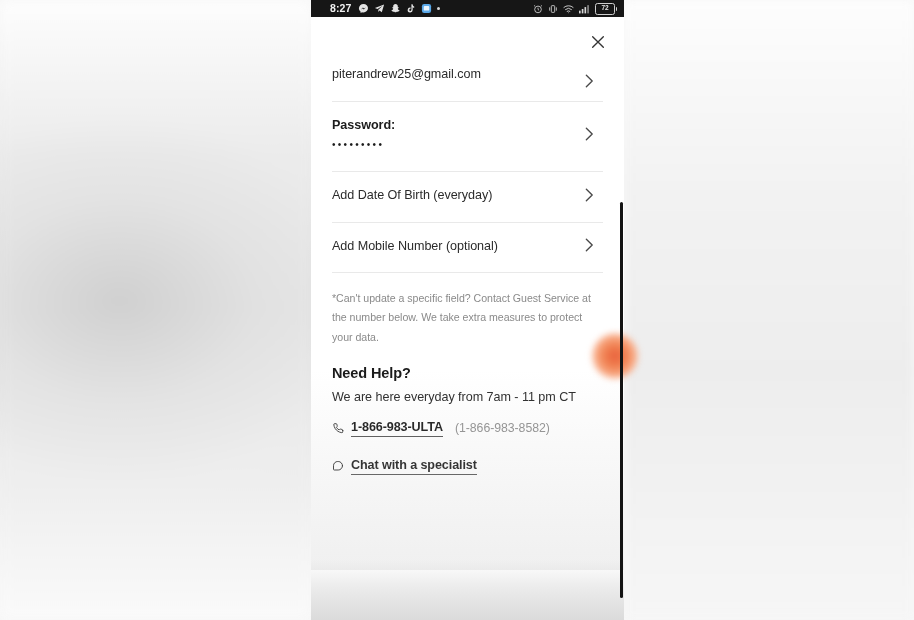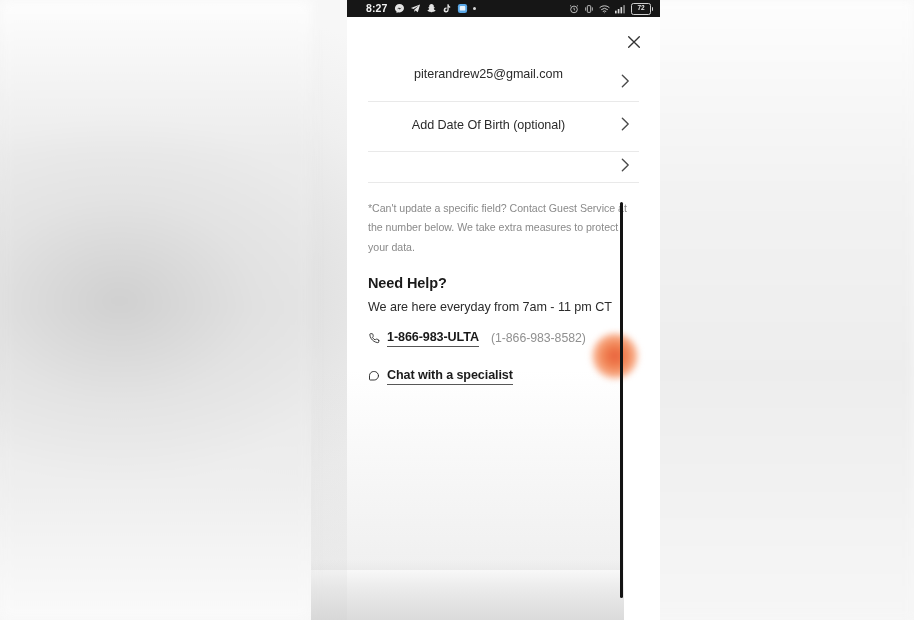--- a/index.html
+++ b/index.html
@@ -40,21 +40,20 @@
   }
 
   
   #phone {
     position: absolute;
     left: 311px; top: 0;
     width: 313px;
     height: 620px;
     background: #ffffff;
     overflow: hidden;
-    margin-left: 36px;
   }
 
   
   #status-bar {
     position: absolute;
     left: 0; top: 0;
     width: 313px; height: 17px;
     background: #161616;
     display: flex;
     align-items: center;
@@ -144,21 +143,20 @@
     color: #1c1c1c;
     line-height: 1.55;
     letter-spacing: -0.05px;
   }
   .field-value {
     font-size: 12.6px;
     font-weight: 400;
     color: #2b2b2b;
     line-height: 1.55;
     letter-spacing: -0.05px;
-    text-align: center;
   }
   .field-dots {
     font-size: 10px;
     color: #1c1c1c;
     letter-spacing: 2.3px;
     line-height: 2.0;
   }
   .chev {
     position: absolute;
     right: 9px;
@@ -354,38 +352,48 @@
 
         <div class="field-row first">
           <div class="field-value">piterandrew25@gmail.com</div>
           <span class="chev">
             <svg width="9" height="15" viewBox="0 0 10 16" fill="none" stroke="#4a4a4a" stroke-width="1.5" stroke-linecap="round" stroke-linejoin="round">
                 <path d="M1.5 1.5L8 8l-6.5 6.5"></path>
               </svg>
           </span>
         </div>
 
-
         <div class="field-row">
-          <div class="field-value">Add Date Of Birth (optional)</div>
+          <div class="field-label">Password:</div>
+          <div class="field-dots">•••••••••</div>
           <span class="chev">
             <svg width="9" height="15" viewBox="0 0 10 16" fill="none" stroke="#4a4a4a" stroke-width="1.5" stroke-linecap="round" stroke-linejoin="round">
                 <path d="M1.5 1.5L8 8l-6.5 6.5"></path>
               </svg>
           </span>
         </div>
 
         <div class="field-row">
+          <div class="field-value">Add Date Of Birth (everyday)</div>
           <span class="chev">
             <svg width="9" height="15" viewBox="0 0 10 16" fill="none" stroke="#4a4a4a" stroke-width="1.5" stroke-linecap="round" stroke-linejoin="round">
                 <path d="M1.5 1.5L8 8l-6.5 6.5"></path>
               </svg>
           </span>
         </div>
 
+        <div class="field-row">
+          <div class="field-value">Add Mobile Number (optional)</div>
+          <span class="chev">
+            <svg width="9" height="15" viewBox="0 0 10 16" fill="none" stroke="#4a4a4a" stroke-width="1.5" stroke-linecap="round" stroke-linejoin="round">
+                <path d="M1.5 1.5L8 8l-6.5 6.5"></path>
+              </svg>
+          </span>
+        </div>
+
         <div class="disclaimer">*Can't update a specific field? Contact Guest Service at the number below. We take extra measures to protect your data.</div>
 
         <div class="need-help-title">Need Help?</div>
         <div class="need-help-sub">We are here everyday from 7am - 11 pm CT</div>
 
         <div class="contact-row">
           <span class="contact-ic">
             <svg width="12" height="12" viewBox="0 0 24 24" fill="none" stroke="#2a2a2a" stroke-width="1.8" stroke-linecap="round" stroke-linejoin="round">
               <path d="M21.5 16.9v2.6a1.8 1.8 0 01-2 1.8 17.8 17.8 0 01-7.7-2.8 17.4 17.4 0 01-5.4-5.4A17.8 17.8 0 013.6 5.4a1.8 1.8 0 011.8-2H8a1.8 1.8 0 011.8 1.5c.1.9.3 1.7.6 2.5a1.8 1.8 0 01-.4 1.9L8.8 10.5a14.4 14.4 0 005.4 5.4l1.2-1.2a1.8 1.8 0 011.9-.4c.8.3 1.6.5 2.5.6a1.8 1.8 0 011.7 1.8z"></path>
             </svg>

